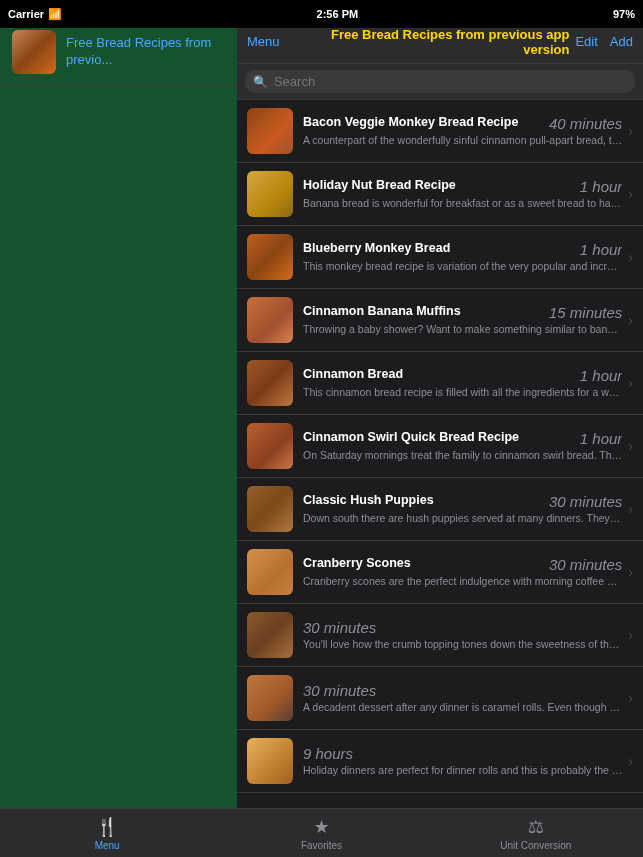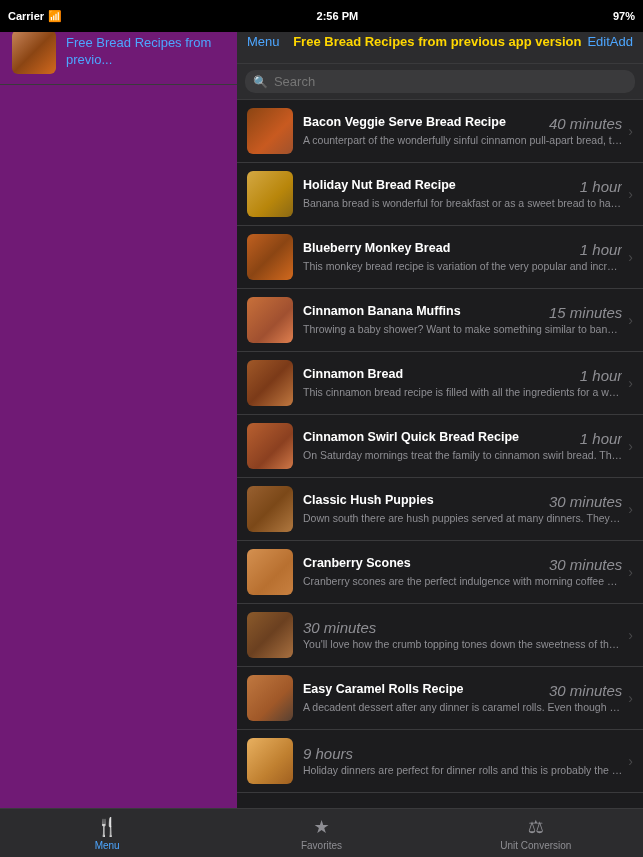--- a/index.html
+++ b/index.html
@@ -8,26 +8,26 @@
       height: 857px;
       background: #1a1a1a;
       font-family: -apple-system, 'Helvetica Neue', Arial, sans-serif;
       overflow: hidden;
       position: relative;
     }
 
     
     .status-bar {
       width: 643px;
-      height: 16px;
+      height: 28px;
       background: #000;
       display: flex;
       align-items: center;
       justify-content: space-between;
-      padding: 16px 8px;
+      padding: 0 8px;
       position: absolute;
       top: 0;
       left: 0;
       z-index: 100;
     }
     .status-bar-left, .status-bar-right {
       display: flex;
       align-items: center;
       gap: 4px;
       color: #fff;
@@ -52,21 +52,21 @@
       background: #1a1a1a;
     }
 
     
     .left-panel {
       position: absolute;
       top: 0;
       left: 0;
       width: 240px;
       height: 100%;
-      background: #701a75;
+      background: #14532d;
       z-index: 1;
     }
 
     .left-panel-item {
       display: flex;
       align-items: center;
       padding: 10px 12px;
       border-bottom: 1px solid #3a3a3c;
       min-height: 60px;
     }
@@ -122,20 +122,21 @@
     .nav-bar-title {
       color: #ffd700;
       font-size: 13px;
       font-weight: 600;
       text-align: right;
       flex: 1;
       padding: 0 6px;
     }
     .nav-bar-actions {
       display: flex;
+      gap: 12px;
       text-align: right;
     }
     .nav-bar-action {
       color: #4da6ff;
       font-size: 13px;
     }
 
     
     .search-bar {
       padding: 6px 8px;
@@ -328,21 +329,21 @@
         <span class="search-icon-svg">🔍</span>
         <input class="search-input" type="text" placeholder="Search" style="">
       </div>
     </div>
 
     <div class="recipe-list" id="recipe-list">
     <div class="recipe-item">
     <div class="recipe-thumb t1"></div>
     <div class="recipe-info">
       <div class="recipe-title-row">
-        <div class="recipe-title">Bacon Veggie Serve Bread Recipe</div>
+        <div class="recipe-title">Bacon Veggie Monkey Bread Recipe</div>
         <div class="recipe-time">40 minutes</div>
       </div>
       <div class="recipe-desc">A counterpart of the wonderfully sinful cinnamon pull-apart bread, this version is perfect for serving with din...</div>
     </div>
     <div class="recipe-chevron">›</div>
   </div>
         <div class="recipe-item">
     <div class="recipe-thumb t2"></div>
     <div class="recipe-info">
       <div class="recipe-title-row">
@@ -426,21 +427,20 @@
         <div class="recipe-time">30 minutes</div>
       </div>
       <div class="recipe-desc">You'll love how the crumb topping tones down the sweetness of the blueberries in this blueberry muffin reci...</div>
     </div>
     <div class="recipe-chevron">›</div>
   </div>
         <div class="recipe-item">
     <div class="recipe-thumb t10"></div>
     <div class="recipe-info">
       <div class="recipe-title-row">
-        <div class="recipe-title">Easy Caramel Rolls Recipe</div>
         <div class="recipe-time">30 minutes</div>
       </div>
       <div class="recipe-desc">A decadent dessert after any dinner is caramel rolls. Even though you have to start making them the night...</div>
     </div>
     <div class="recipe-chevron">›</div>
   </div>
         <div class="recipe-item">
     <div class="recipe-thumb t11"></div>
     <div class="recipe-info">
       <div class="recipe-title-row">

